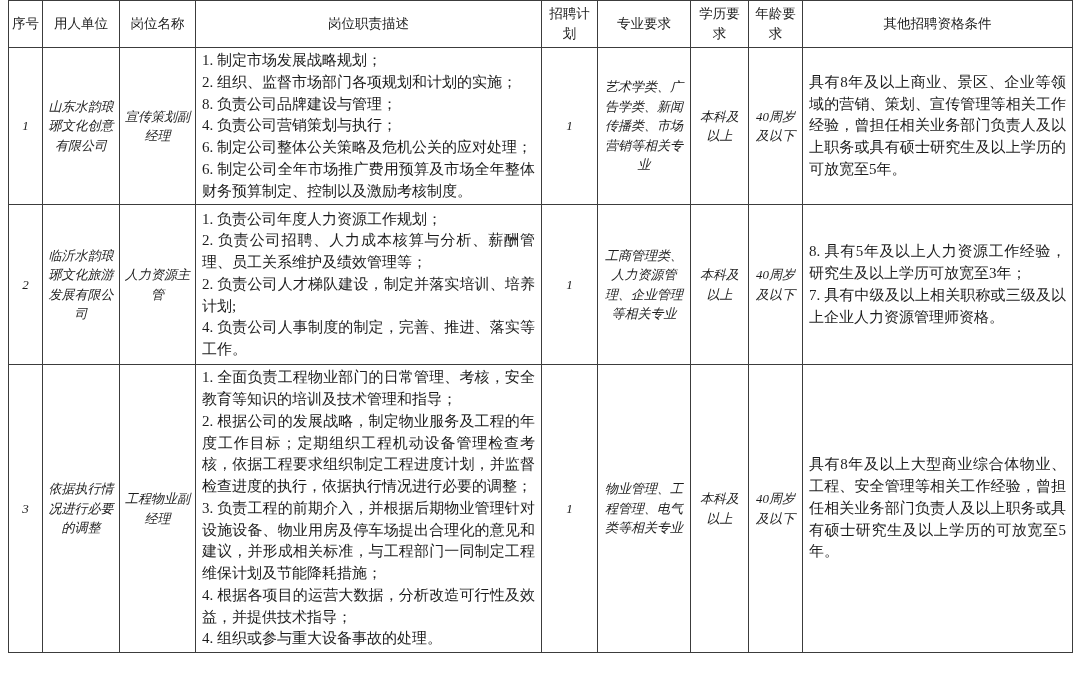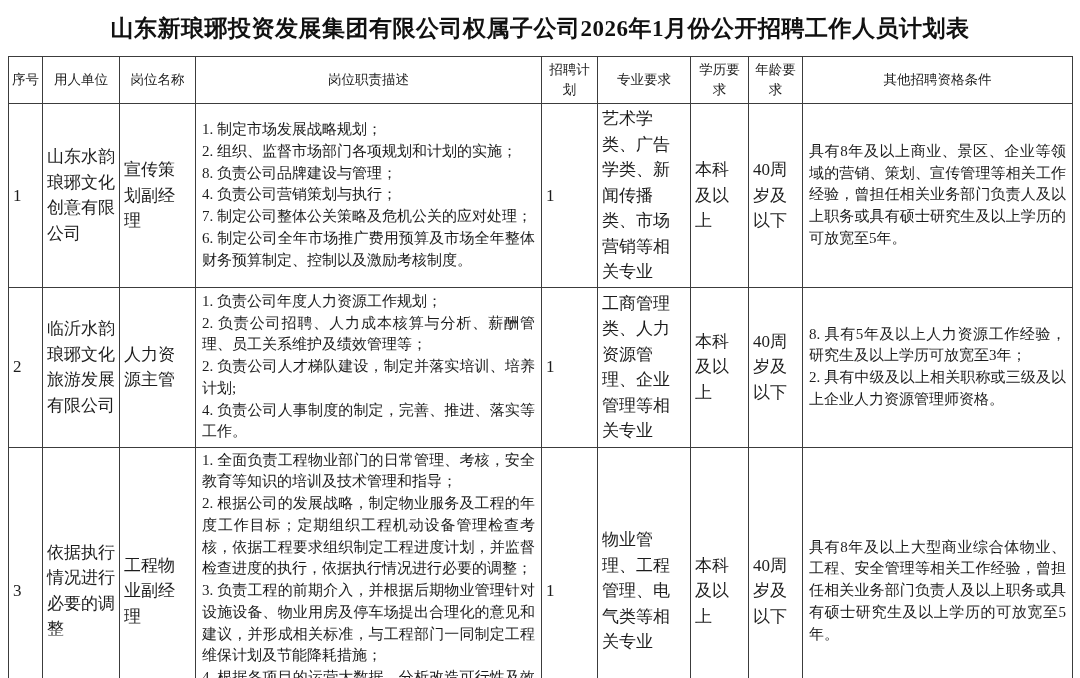--- a/index.html
+++ b/index.html
@@ -39,40 +39,41 @@
     overflow: hidden;
   }
   th.hdr {
     font-weight: normal;
     font-size: 13.5px;
     text-align: center;
     padding: 2px 3px;
     line-height: 1.5;
   }
   td.c-center {
-    font-size: 17px;
+    text-align: center;
+    font-size: 13px;
     line-height: 1.5;
     padding: 2px 4px;
+    font-style: italic;
   }
   td.c-left {
     text-align: justify;
     font-size: 15px;
     line-height: 1.45;
     padding: 2px 6px;
   }
   .duty-line, .other-line {
     margin: 0;
   }
 </style>
 </head>
 <body>
 
 <div class="page">
 
-  <div class="doc-title">山东新琅琊投资发展集团有限公司权属子公司2026年1月份公开招聘工作人员计划表</div>
 
   <table class="plan-table">
     <colgroup>
       <col style="width:34px">
         <col style="width:77px">
         <col style="width:76px">
       <col style="width:346px">
         <col style="width:56px">
         <col style="width:93px">
       <col style="width:58px">
@@ -97,21 +98,21 @@
     <tbody>
       <tr style="height:157px">
         <td class="c-center">1</td>
         <td class="c-center">山东水韵琅琊文化创意有限公司</td>
         <td class="c-center">宣传策划副经理</td>
         <td class="c-left">
           <p class="duty-line">1. 制定市场发展战略规划；</p>
           <p class="duty-line">2. 组织、监督市场部门各项规划和计划的实施；</p>
           <p class="duty-line">8. 负责公司品牌建设与管理；</p>
           <p class="duty-line">4. 负责公司营销策划与执行；</p>
-          <p class="duty-line">7. 制定公司整体公关策略及危机公关的应对处理；</p>
+          <p class="duty-line">6. 制定公司整体公关策略及危机公关的应对处理；</p>
           <p class="duty-line">6. 制定公司全年市场推广费用预算及市场全年整体财务预算制定、控制以及激励考核制度。</p>
         </td>
         <td class="c-center">1</td>
         <td class="c-center">艺术学类、广告学类、新闻传播类、市场营销等相关专业</td>
         <td class="c-center">本科及以上</td>
         <td class="c-center">40周岁及以下</td>
         <td class="c-left">
           <p class="other-line">具有8年及以上商业、景区、企业等领域的营销、策划、宣传管理等相关工作经验，曾担任相关业务部门负责人及以上职务或具有硕士研究生及以上学历的可放宽至5年。</p>
         </td>
       </tr>
@@ -125,21 +126,21 @@
           <p class="duty-line">2. 负责公司招聘、人力成本核算与分析、薪酬管理、员工关系维护及绩效管理等；</p>
           <p class="duty-line">2. 负责公司人才梯队建设，制定并落实培训、培养计划;</p>
           <p class="duty-line">4. 负责公司人事制度的制定，完善、推进、落实等工作。</p>
         </td>
         <td class="c-center">1</td>
         <td class="c-center">工商管理类、人力资源管理、企业管理等相关专业</td>
         <td class="c-center">本科及以上</td>
         <td class="c-center">40周岁及以下</td>
         <td class="c-left">
           <p class="other-line">8. 具有5年及以上人力资源工作经验，研究生及以上学历可放宽至3年；</p>
-          <p class="other-line">2. 具有中级及以上相关职称或三级及以上企业人力资源管理师资格。</p>
+          <p class="other-line">7. 具有中级及以上相关职称或三级及以上企业人力资源管理师资格。</p>
         </td>
       </tr>
 
       <tr style="height:246px">
         <td class="c-center">3</td>
         <td class="c-center">依据执行情况进行必要的调整</td>
         <td class="c-center">工程物业副经理</td>
         <td class="c-left">
           <p class="duty-line">1. 全面负责工程物业部门的日常管理、考核，安全教育等知识的培训及技术管理和指导；</p>
           <p class="duty-line">2. 根据公司的发展战略，制定物业服务及工程的年度工作目标；定期组织工程机动设备管理检查考核，依据工程要求组织制定工程进度计划，并监督检查进度的执行，依据执行情况进行必要的调整；</p>

